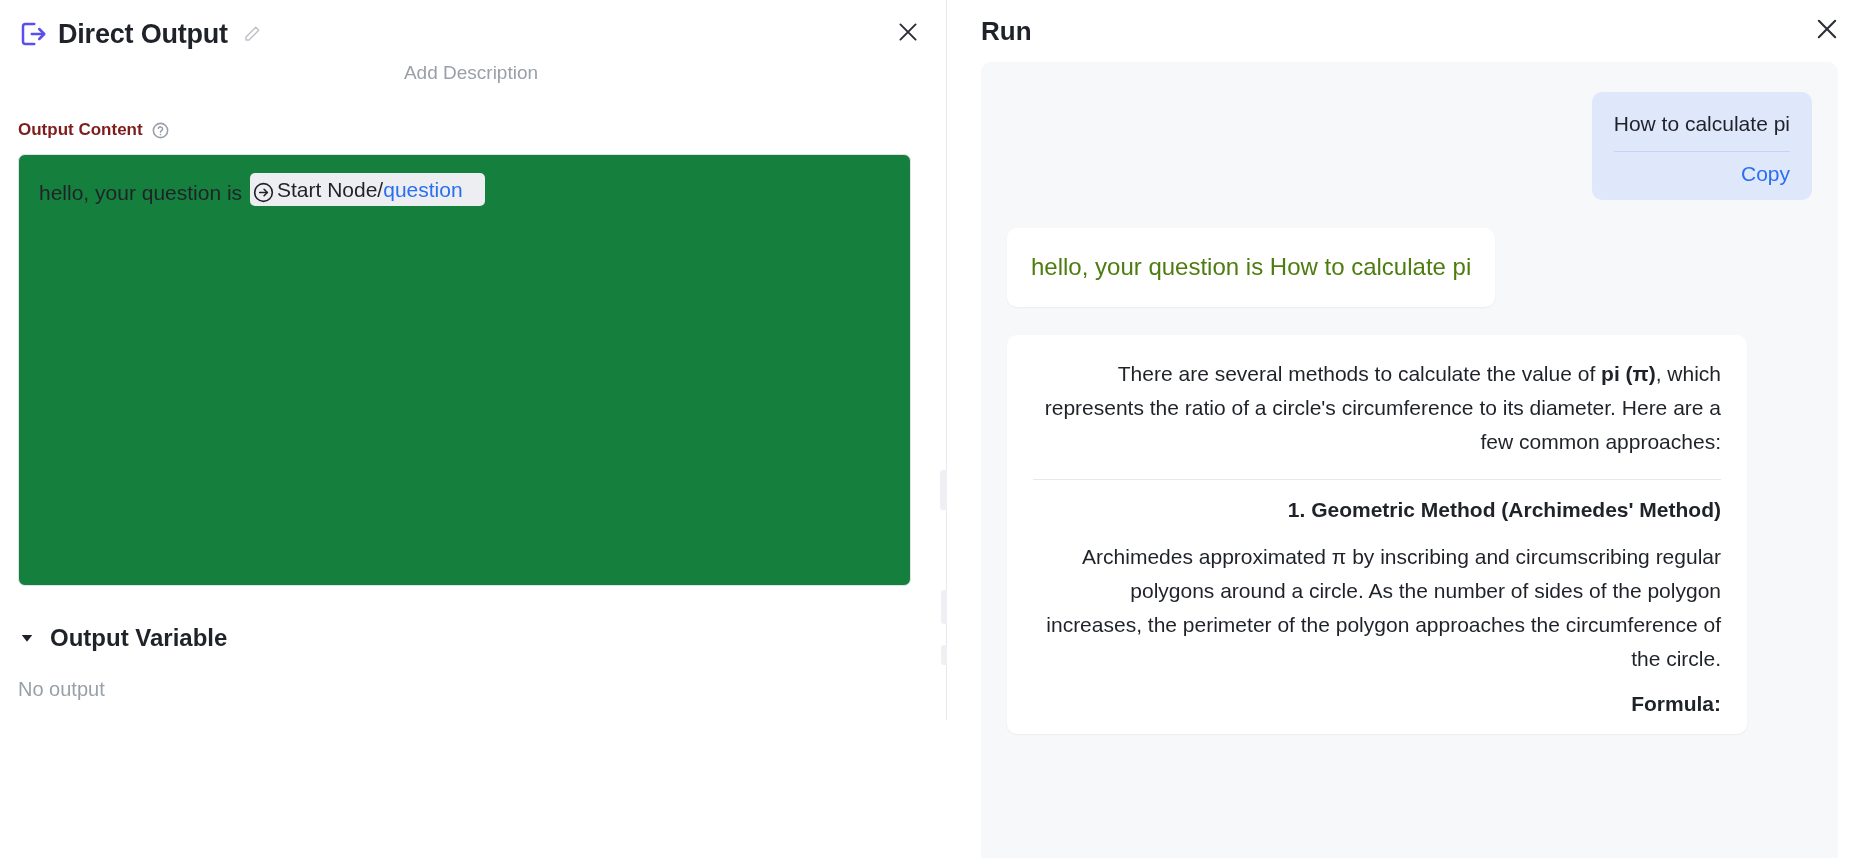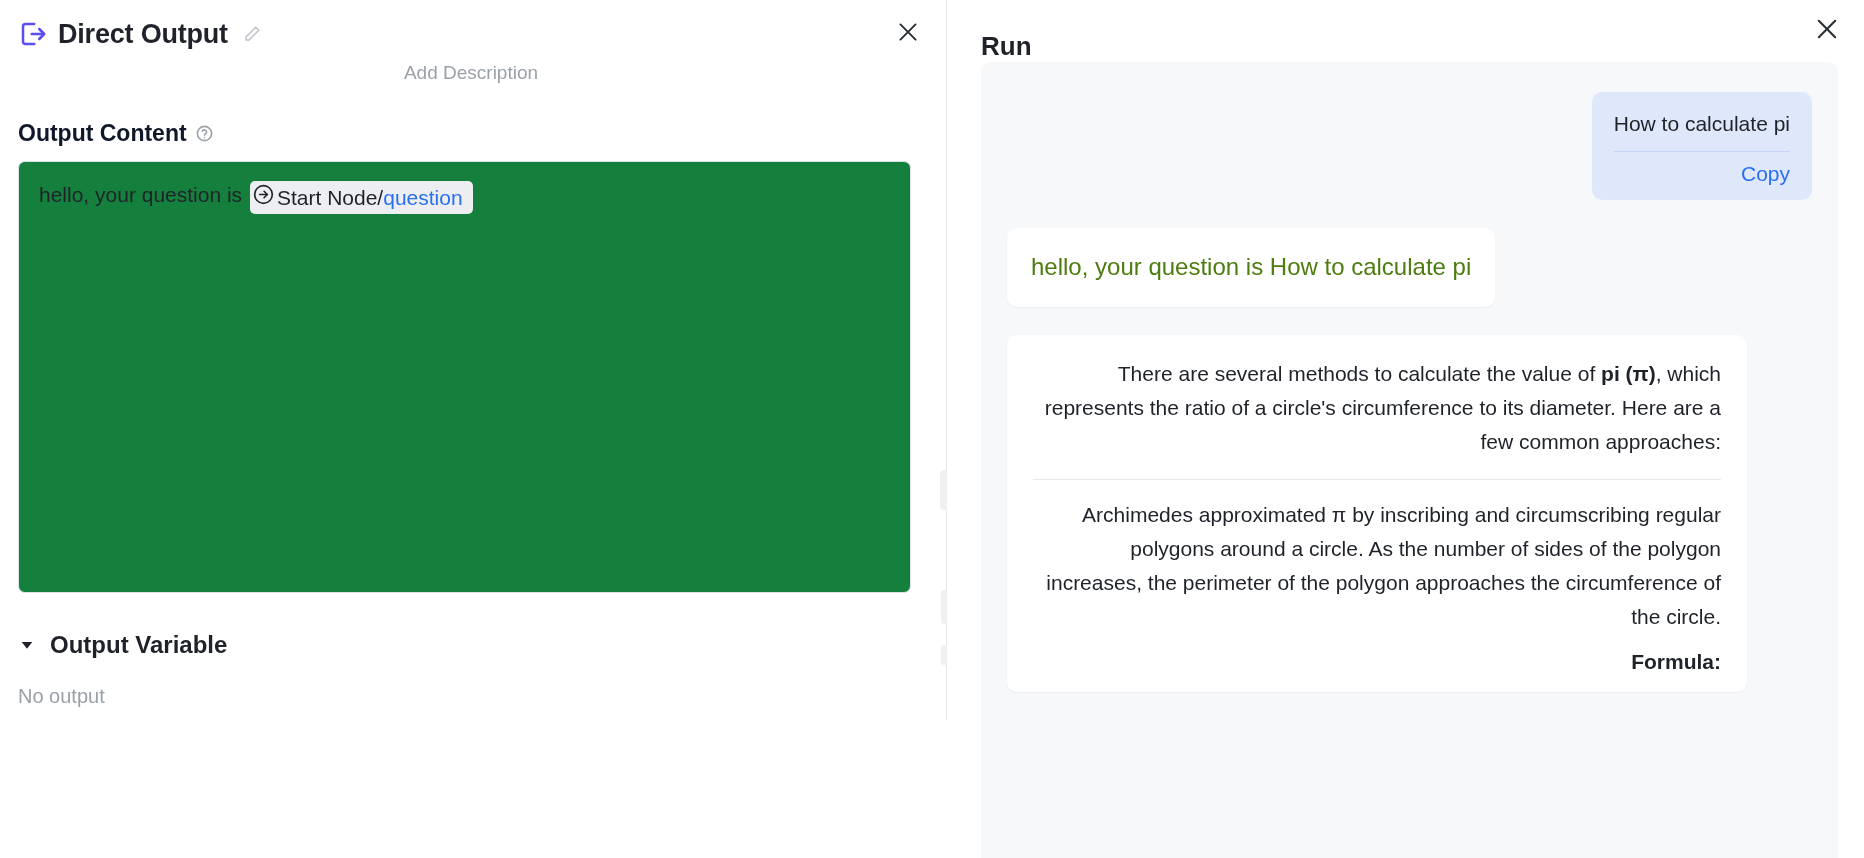--- a/index.html
+++ b/index.html
@@ -72,23 +72,23 @@
     cursor: text;
     text-align: center;
   }
   .section-title-row {
     display: flex;
     align-items: center;
     gap: 8px;
     margin-top: 36px;
   }
   .section-title {
-    font-size: 23px;
-    font-weight: 700;
-    color: #0f172a;
+    font-size: 17px;
+    font-weight: 700;
+    color: #7f1d1d;
   }
   .help-icon {
     width: 19px; height: 19px;
     display: flex; align-items: center; justify-content: center;
     color: #9aa0a8;
     cursor: pointer;
   }
   .content-box {
     margin-top: 14px;
     width: 893px;
@@ -98,24 +98,24 @@
     background: #15803d;
     padding: 18px 20px;
     font-size: 21px;
     line-height: 1.4;
     color: #1f2329;
     overflow: hidden;
     cursor: text;
   }
   .var-chip {
     display: inline-flex;
-    align-items: flex-start;
+    align-items: flex-end;
     background: #eceef1;
     border-radius: 5px;
-    padding: 2px 10px 2px 2px;
+    padding: 2px 22px 2px 2px;
     vertical-align: -4px;
     margin-left: 2px;
   }
   .chip-arrow {
     width: 24px; height: 24px;
     display: inline-flex;
     align-items: center; justify-content: center;
     margin-right: 1px;
   }
   .chip-node {
@@ -165,21 +165,21 @@
     height: 858px;
     background: #ffffff;
     position: relative;
     display: flex;
     flex-direction: column;
   }
   .run-header {
     height: 62px;
     flex: 0 0 62px;
     display: flex;
-    align-items: flex-end;
+    align-items: center;
     padding: 0 26px 0 34px;
     position: relative;
   }
   .run-title {
     font-size: 26px;
     font-weight: 700;
     color: #1f2329;
   }
   .run-close {
     position: absolute;
@@ -364,20 +364,21 @@
       <div class="msg-row bot">
         <div class="bubble-bot">
           <div class="text">hello,  your question is How to calculate pi</div>
         </div>
       </div>
 
       <div class="msg-row bot">
         <div class="bubble-bot long">
           <p class="bot-p"><span>There are several methods to calculate the value of </span><span class="bot-strong">pi (π)</span><span>, which represents the ratio of a circle's circumference to its diameter. Here are a few common approaches:</span></p>
           <div class="bot-divider"></div>
+          <div class="bot-h3">1. Geometric Method (Archimedes' Method)</div>
           <p class="bot-p">Archimedes approximated π by inscribing and circumscribing regular polygons around a circle. As the number of sides of the polygon increases, the perimeter of the polygon approaches the circumference of the circle.</p>
           <div class="bot-formula">Formula:</div>
         </div>
       </div>
 
     </div>
   </div>
 
 </div>
 

